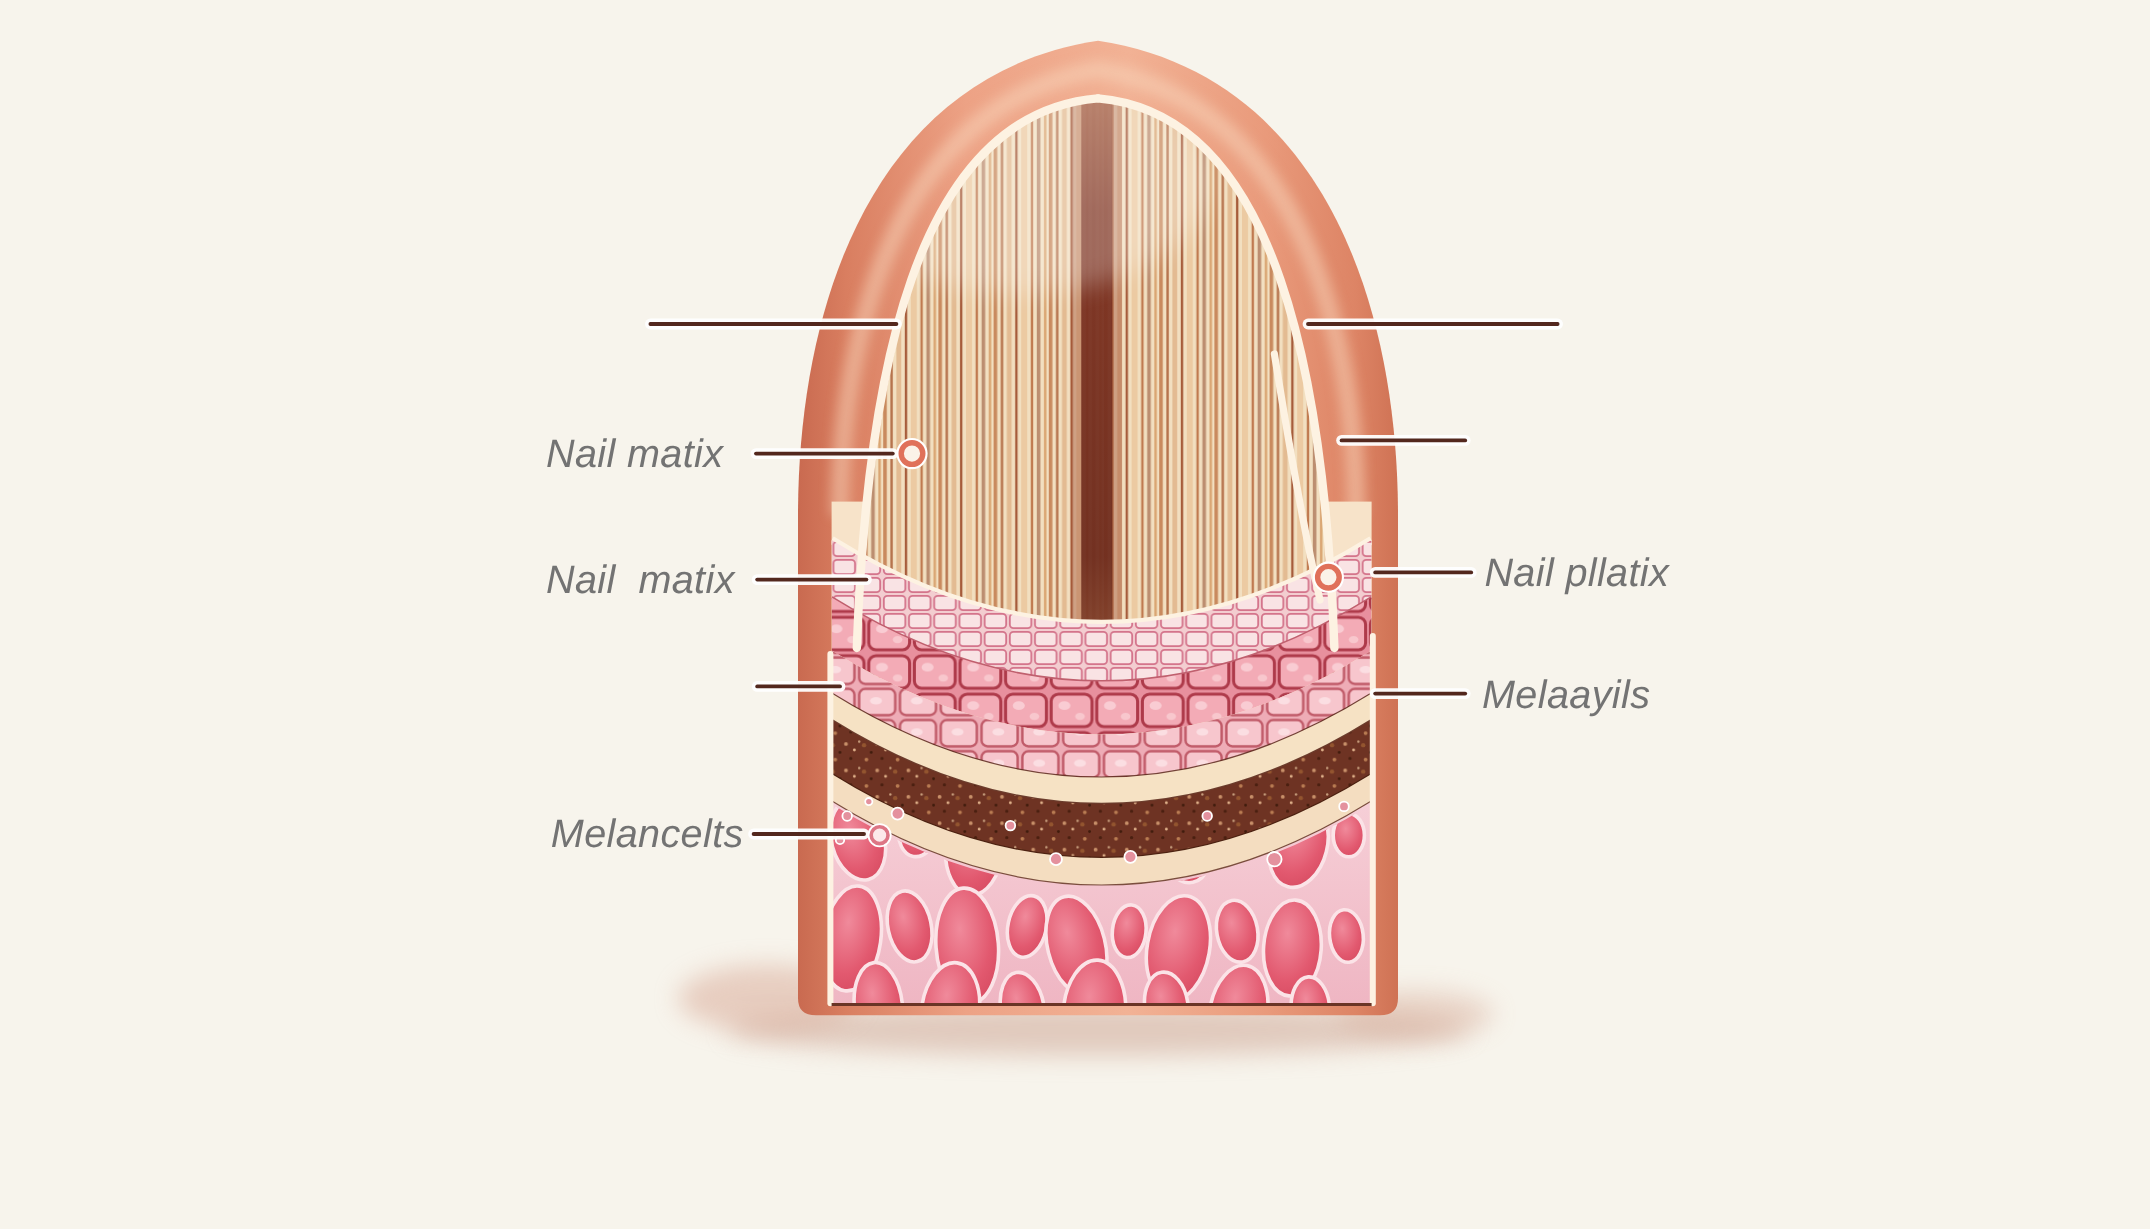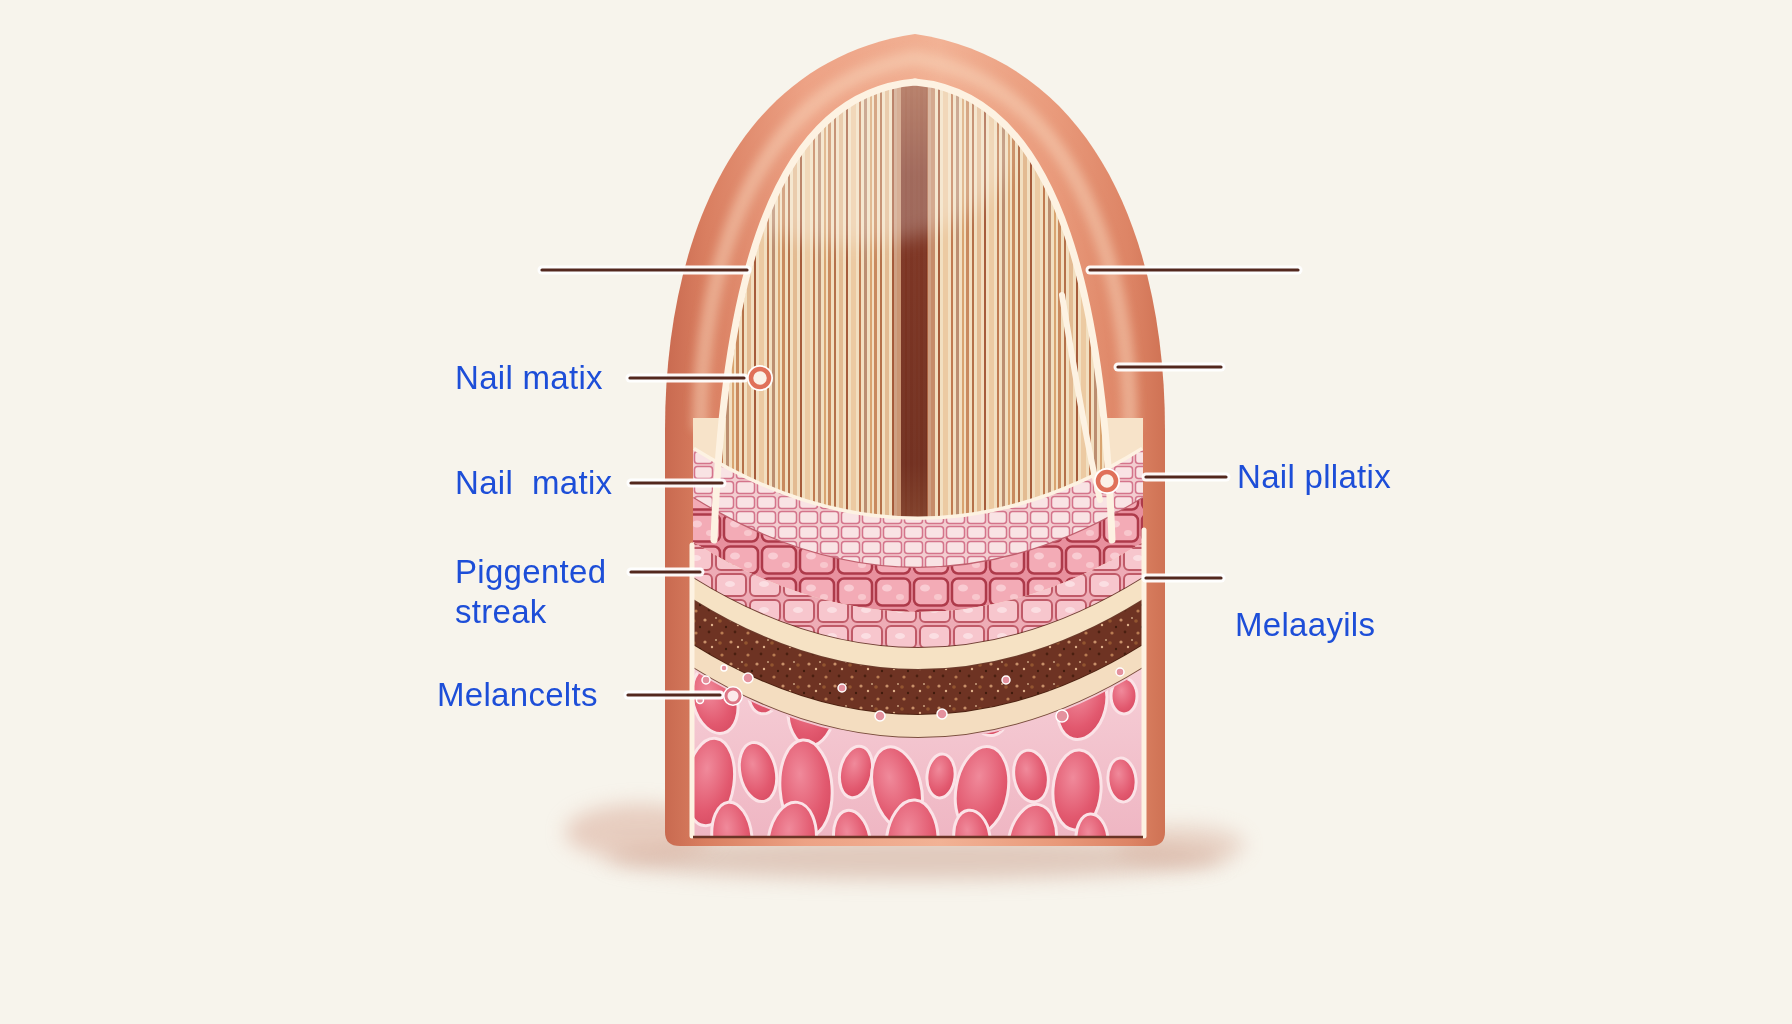--- a/index.html
+++ b/index.html
@@ -1,20 +1,20 @@
 <!DOCTYPE html>
 <html><head>
 <meta charset="utf-8">
 <style>
   html,body{margin:0;padding:0;background:#f7f4ec;}
   .stage{position:relative;width:1792px;height:1024px;overflow:hidden;
          font-family:"Liberation Sans", sans-serif;background:#f7f4ec;}
   .art{position:absolute;inset:0;}
-  .lbl{position:absolute;color:#1d4ed8;font-size:33px;font-weight:500;
-       letter-spacing:.3px;line-height:1.2;white-space:pre-wrap;}
+  .lbl{position:absolute;color:#737373;font-size:33px;font-weight:500;
+       letter-spacing:.3px;line-height:1.2;white-space:pre-wrap;font-style:italic;}
   .lbl.right{text-align:right;}
 </style>
 </head>
 <body>
 
 <div class="stage">
 
 <svg class="art" width="1792" height="1024" viewBox="0 0 1792 1024">
   <defs>
     <linearGradient id="skinGrad" x1="0" y1="0" x2="1" y2="0">
@@ -251,22 +251,20 @@
     <circle cx="1107" cy="481" r="9" fill="#fbf2e8" stroke="#e0715a" stroke-width="4.5"></circle>
     <circle cx="733" cy="696" r="10" fill="#ffffff"></circle>
     <circle cx="733" cy="696" r="7" fill="#fce9ea" stroke="#dd7685" stroke-width="3"></circle>
   </g>
 </svg>
 
 <div class="lbl" style="left:455px;top:358px;">Nail matix</div>
 
 <div class="lbl" style="left:455px;top:463px;">Nail  matix</div>
 
-<div class="lbl" style="left:455px;top:552px;">Piggented
-streak</div>
-
-<div class="lbl" style="left:437px;top:675px;text-align:right;">Melancelts</div>
+
+<div class="lbl" style="left:459px;top:675px;text-align:right;">Melancelts</div>
 
 <div class="lbl right" style="left:1237px;top:457px;">Nail pllatix</div>
 
-<div class="lbl right" style="left:1235px;top:559px;margin-top:46px;">Melaayils</div>
+<div class="lbl right" style="left:1235px;top:559px;">Melaayils</div>
 
 </div>
 
 </body></html>

